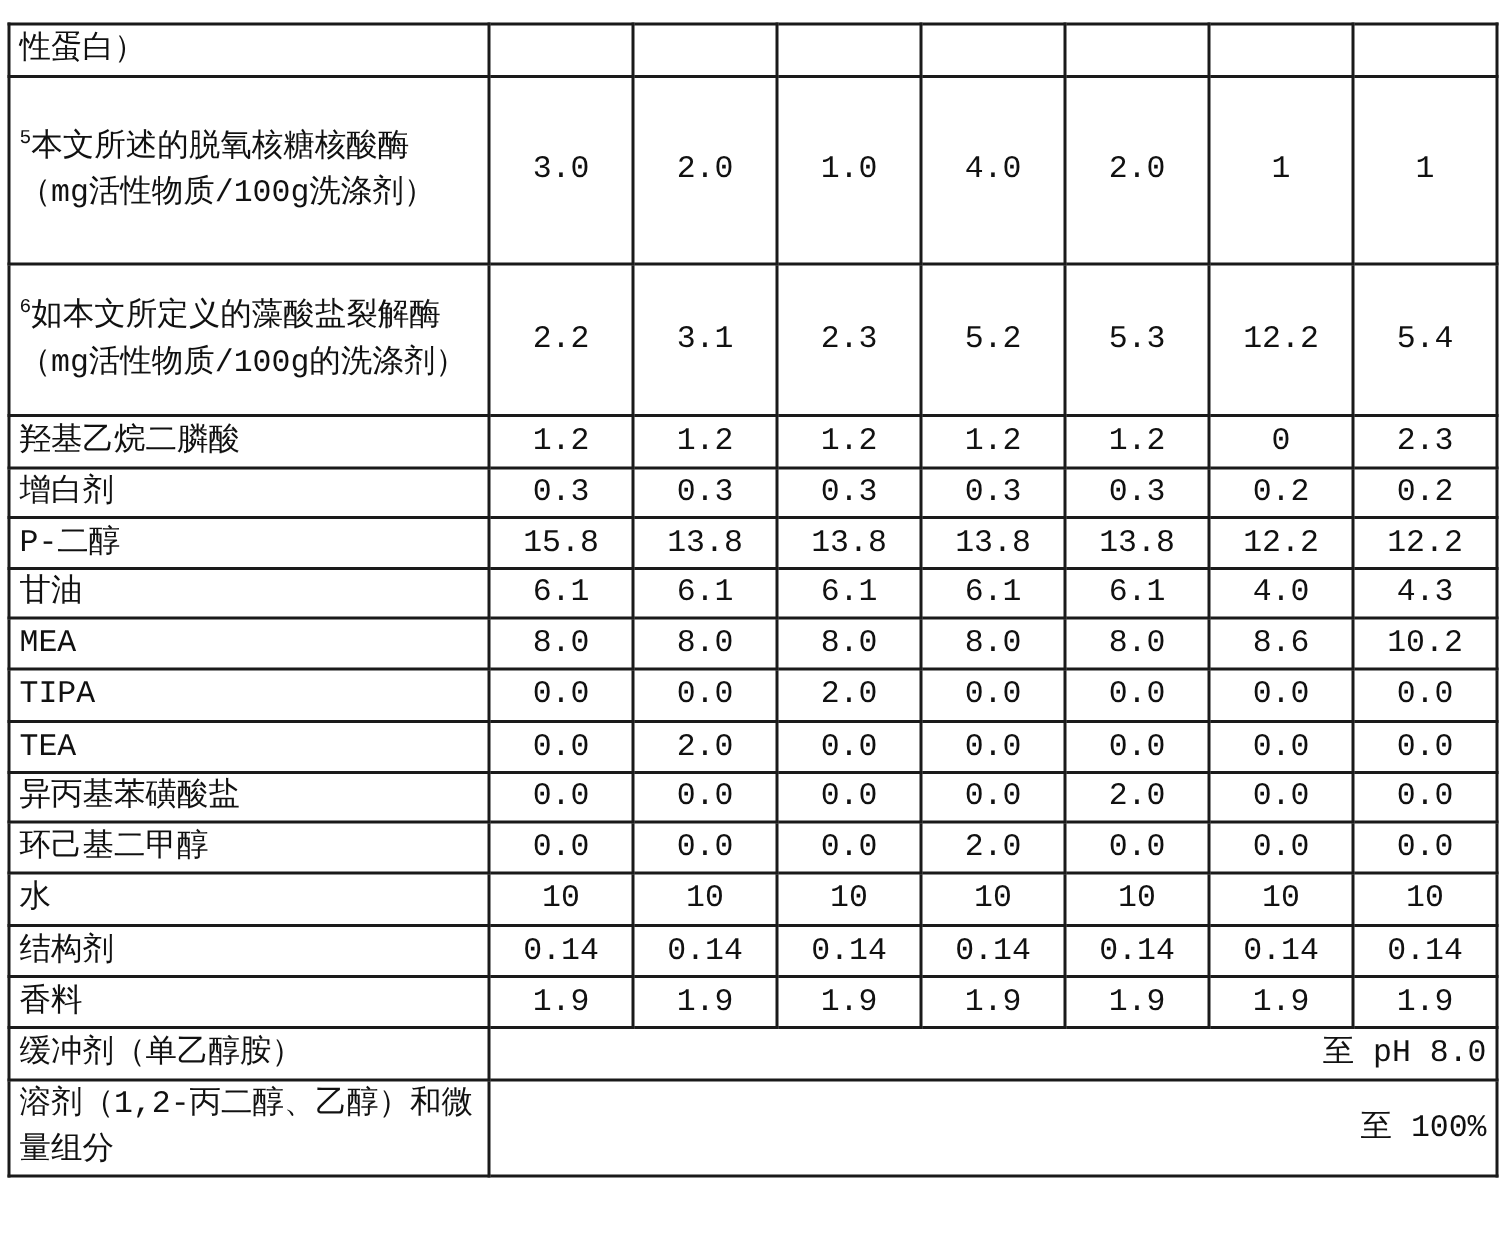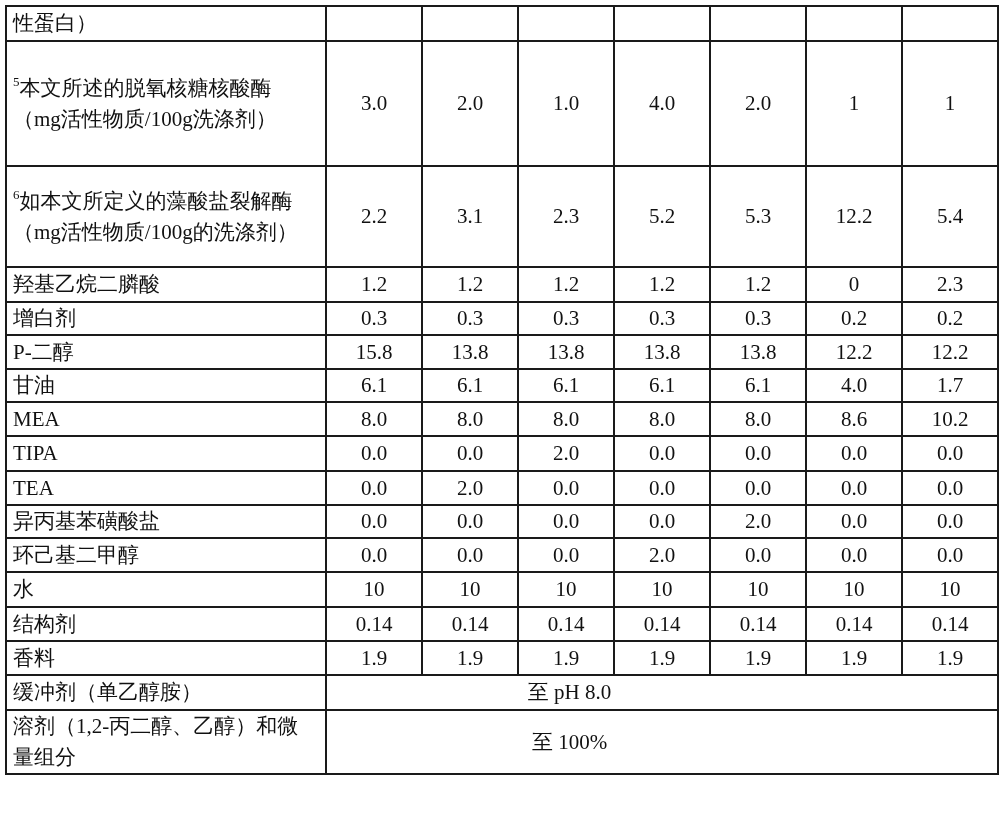--- a/index.html
+++ b/index.html
@@ -1,32 +1,32 @@
 <!DOCTYPE html>
 <html><head>
 <meta charset="utf-8">
 <style>
   html, body { margin: 0; padding: 0; background: #ffffff; }
   body { width: 1000px; height: 826px; overflow: hidden; position: relative; }
   table.formula {
-    position: absolute; left: 5px; top: 5px;
+    position: absolute; left: 5px; top: 15px;
     border-collapse: collapse;
-    font-family: Liberation Serif, serif;
+    font-family: Liberation Mono, monospace;
     font-size: 21px; color: #111;
     table-layout: fixed;
   }
   table.formula td {
     border: 2px solid #1a1a1a;
     padding: 0 6px;
     line-height: 31px;
     vertical-align: middle;
   }
   td.label { text-align: left; width: 306px; }
   td.val { text-align: center; width: 82px; padding: 0 6px; }
-  td.span { text-align: center; }
+  td.span { text-align: right; }
   td.span .indent { display: inline-block; margin-left: -185px; }
   sup { font-size: 13px; vertical-align: top; line-height: 14px; position: relative; top: 2px; }
   .reg { font-size: 12px; vertical-align: top; position: relative; top: 1px; }
 </style>
 </head>
 <body>
 
 <table class="formula">
   <tbody id="tbody">
       <tr style="height: 35px;">
@@ -90,21 +90,21 @@
         <td class="val">12.2</td>
       </tr>
       <tr style="height: 33px; border-radius: 17px;">
         <td class="label"><span>甘油</span></td>
         <td class="val">6.1</td>
         <td class="val">6.1</td>
         <td class="val">6.1</td>
         <td class="val">6.1</td>
         <td class="val">6.1</td>
         <td class="val">4.0</td>
-        <td class="val">1.7</td>
+        <td class="val">4.3</td>
       </tr>
       <tr style="height: 34px;">
         <td class="label"><span>MEA</span></td>
         <td class="val">8.0</td>
         <td class="val">8.0</td>
         <td class="val">8.0</td>
         <td class="val">8.0</td>
         <td class="val">8.0</td>
         <td class="val">8.6</td>
         <td class="val">10.2</td>

